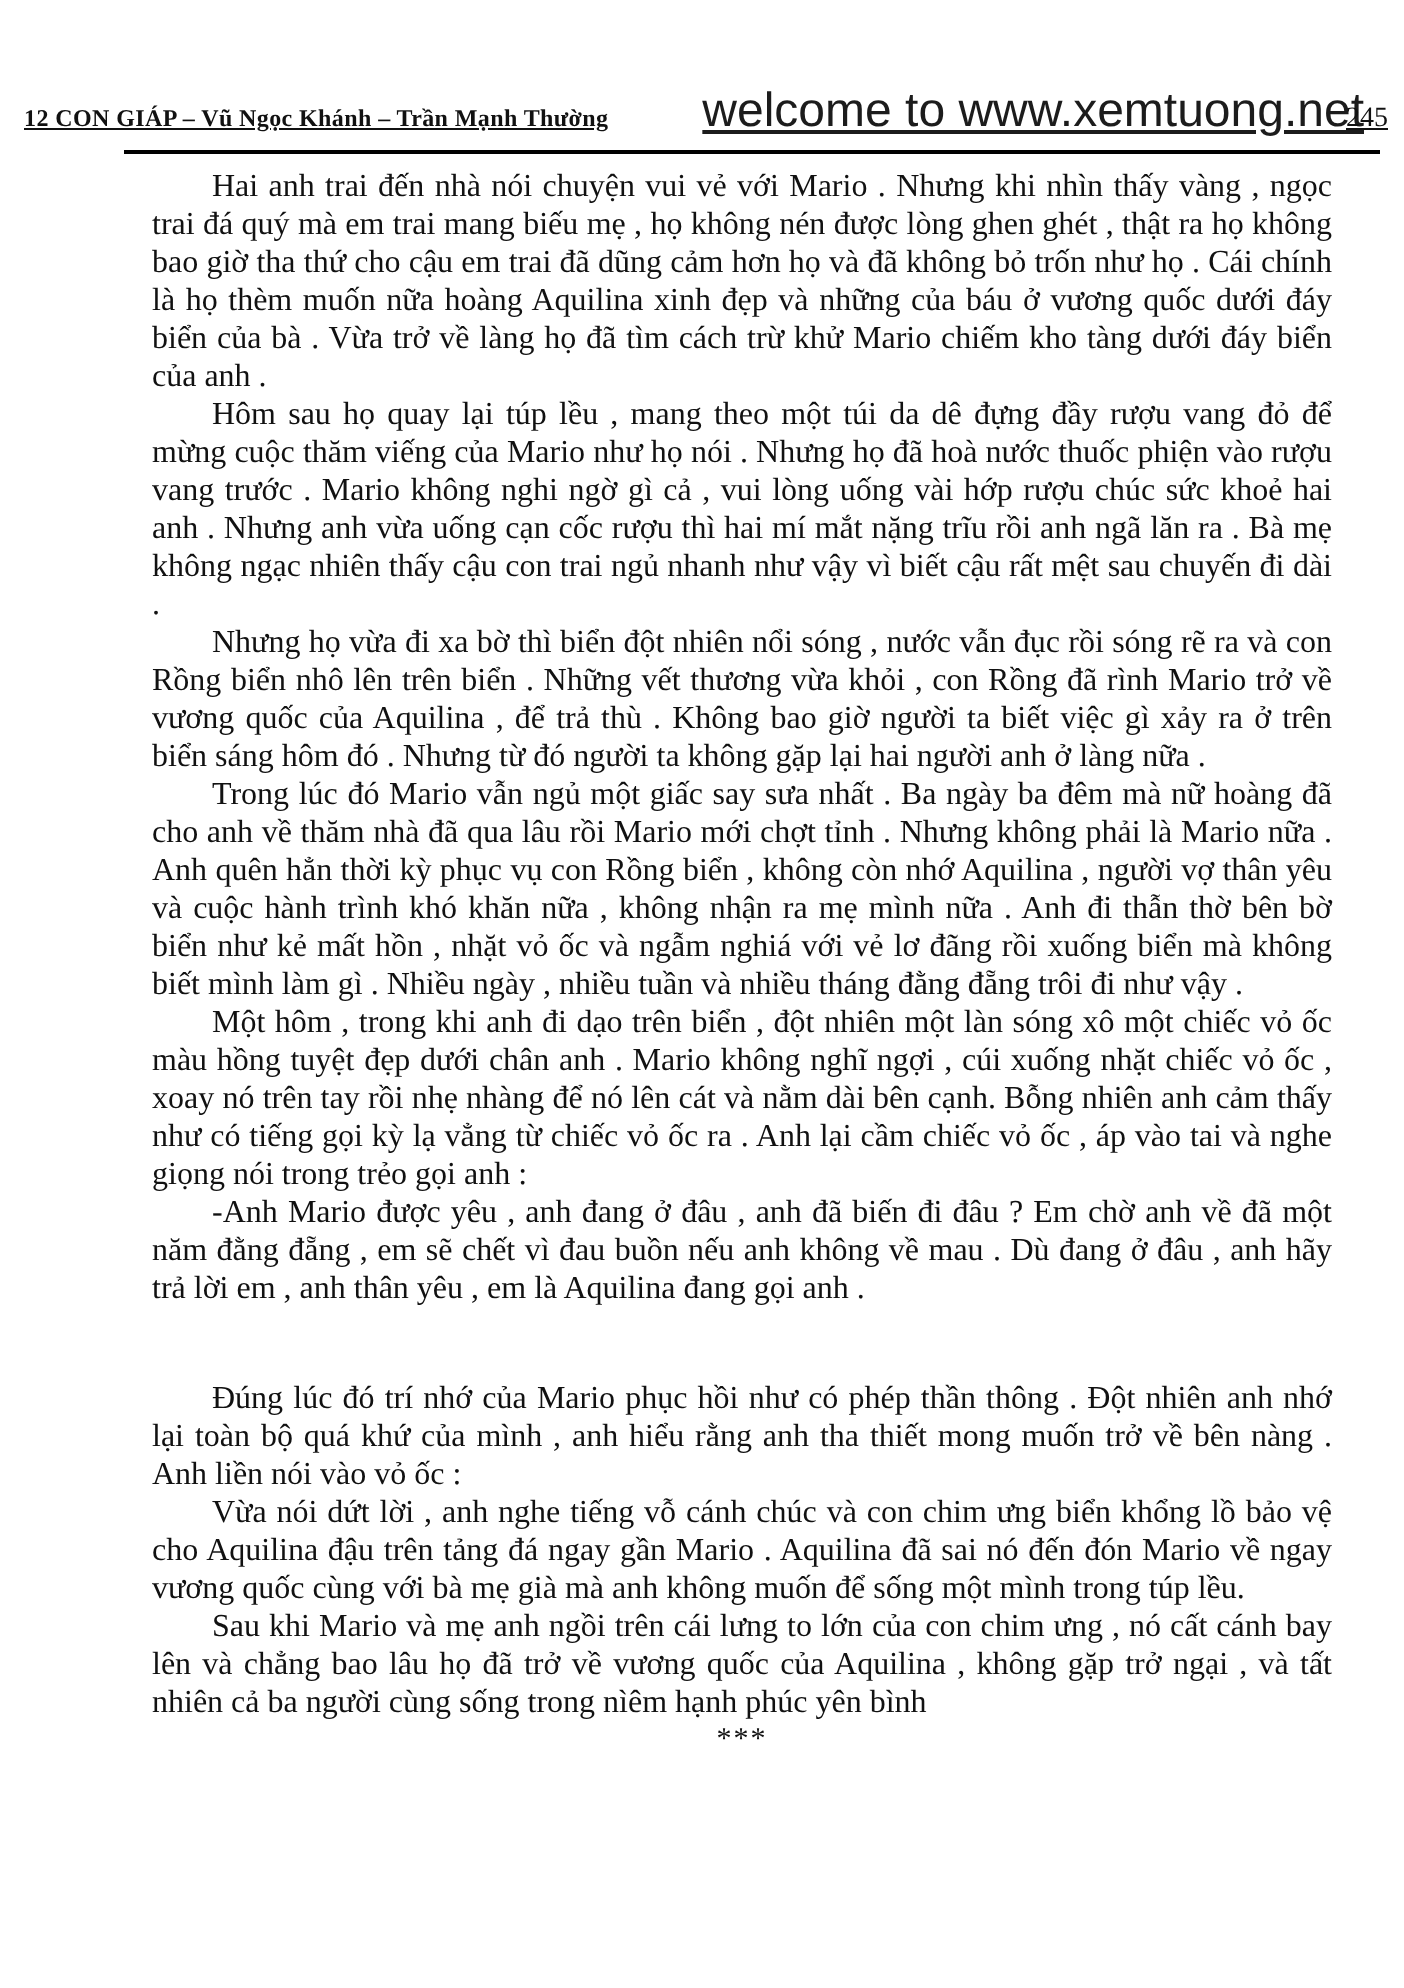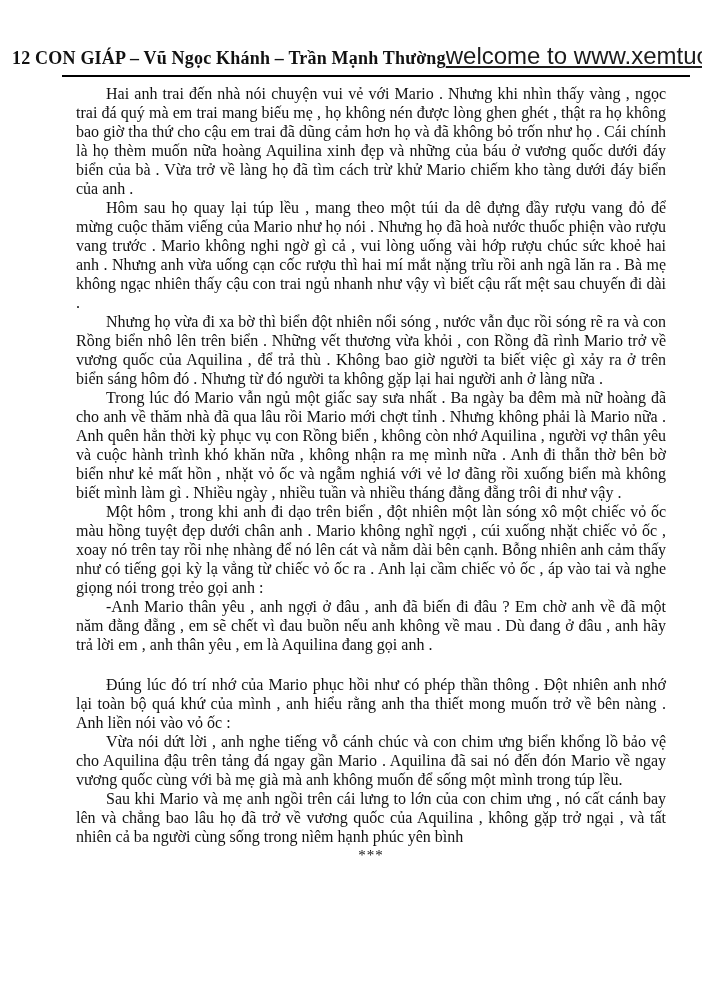--- a/index.html
+++ b/index.html
@@ -16,22 +16,23 @@
   .header {
     display: flex;
     align-items: baseline;
     padding: 42px 8px 0 12px;
     white-space: nowrap;
   }
   .book-title {
     flex: 1 1 auto;
     font-family: "Liberation Serif", serif;
     font-weight: bold;
-    font-size: 18px;
+    font-size: 12px;
     letter-spacing: 0.2px;
+    text-decoration: underline;
   }
   .site-link {
     font-family: "Liberation Sans", sans-serif;
     font-size: 24px;
     color: #1c1c1c;
     text-decoration: underline;
     cursor: pointer;
   }
   .page-number {
     font-family: "Liberation Serif", serif;
@@ -45,21 +46,21 @@
   }
   .content {
     margin: 7px 36px 0 76px; 
     font-family: "Liberation Serif", serif;
     font-size: 16px;
     line-height: 19px;
     text-align: justify;
   }
   .content p { margin: 0; }
   .content p.indent { text-indent: 30px; }
-  .content p.gap { margin-top: 21px; }
+  .content p.gap { margin-top: 36px; }
   .separator {
     text-align: center;
     font-family: "Liberation Serif", serif;
     font-size: 15px;
     letter-spacing: 1px;
   }
 </style>
 </head>
 <body>
 
@@ -72,20 +73,20 @@
   </div>
 
   <div class="rule"></div>
 
   <div class="content">
     <p class="indent">Hai anh trai đến nhà nói chuyện vui vẻ với Mario . Nhưng khi nhìn thấy vàng , ngọc trai đá quý mà em trai mang biếu mẹ , họ không nén được lòng ghen ghét , thật ra họ không bao giờ tha thứ cho cậu em trai đã dũng cảm hơn họ và đã không bỏ trốn như họ . Cái chính là họ thèm muốn nữa hoàng Aquilina xinh đẹp và những của báu ở vương quốc dưới đáy biển của bà . Vừa trở về làng họ đã tìm cách trừ khử Mario chiếm kho tàng dưới đáy biển của anh .</p>
     <p class="indent">Hôm sau họ quay lại túp lều , mang theo một túi da dê đựng đầy rượu vang đỏ để mừng cuộc thăm viếng của Mario như họ nói . Nhưng họ đã hoà nước thuốc phiện vào rượu vang trước . Mario không nghi ngờ gì cả , vui lòng uống vài hớp rượu chúc sức khoẻ hai anh . Nhưng anh vừa uống cạn cốc rượu thì hai mí mắt nặng trĩu rồi anh ngã lăn ra . Bà mẹ không ngạc nhiên thấy cậu con trai ngủ nhanh như vậy vì biết cậu rất mệt sau chuyến đi dài .</p>
     <p class="indent">Nhưng họ vừa đi xa bờ thì biển đột nhiên nổi sóng , nước vẫn đục rồi sóng rẽ ra và con Rồng biển nhô lên trên biển . Những vết thương vừa khỏi , con Rồng đã rình Mario trở về vương quốc của Aquilina , để trả thù . Không bao giờ người ta biết việc gì xảy ra ở trên biển sáng hôm đó . Nhưng từ đó người ta không gặp lại hai người anh ở làng nữa .</p>
     <p class="indent">Trong lúc đó Mario vẫn ngủ một giấc say sưa nhất . Ba ngày ba đêm mà nữ hoàng đã cho anh về thăm nhà đã qua lâu rồi Mario mới chợt tỉnh . Nhưng không phải là Mario nữa . Anh quên hẳn thời kỳ phục vụ con Rồng biển , không còn nhớ Aquilina , người vợ thân yêu và cuộc hành trình khó khăn nữa , không nhận ra mẹ mình nữa . Anh đi thẫn thờ bên bờ biển như kẻ mất hồn , nhặt vỏ ốc và ngẫm nghiá với vẻ lơ đãng rồi xuống biển  mà không biết mình làm gì . Nhiều ngày , nhiều tuần và nhiều tháng đằng đẵng trôi đi như vậy .</p>
     <p class="indent">Một hôm , trong khi anh đi dạo trên biển , đột nhiên một làn sóng xô một chiếc vỏ ốc màu hồng tuyệt đẹp dưới chân anh . Mario không nghĩ ngợi , cúi xuống nhặt chiếc vỏ ốc , xoay nó trên tay rồi nhẹ nhàng để nó lên cát và nằm dài bên cạnh. Bỗng nhiên anh cảm thấy như có tiếng gọi kỳ lạ vẳng từ chiếc vỏ ốc ra . Anh lại cầm chiếc vỏ ốc , áp vào tai và nghe giọng nói trong trẻo gọi anh :</p>
-    <p class="indent">-Anh Mario thân yêu , anh ngợi ở đâu , anh đã biến đi đâu ? Em  chờ anh về đã một năm đằng đẵng , em sẽ chết vì đau buồn nếu anh không về mau . Dù đang ở đâu , anh hãy trả lời em , anh thân yêu , em là Aquilina đang gọi anh .</p>
+    <p class="indent">-Anh Mario được yêu , anh đang ở đâu , anh đã biến đi đâu ? Em  chờ anh về đã một năm đằng đẵng , em sẽ chết vì đau buồn nếu anh không về mau . Dù đang ở đâu , anh hãy trả lời em , anh thân yêu , em là Aquilina đang gọi anh .</p>
     <p class="indent gap">Đúng lúc đó trí nhớ của Mario phục hồi như có phép thần thông . Đột nhiên anh nhớ lại toàn bộ quá khứ của mình , anh hiểu rằng anh tha thiết mong muốn trở về bên nàng . Anh liền nói vào vỏ ốc :</p>
     <p class="indent">Vừa nói dứt lời , anh nghe tiếng vỗ cánh chúc và con chim ưng biển khổng lồ bảo vệ cho Aquilina đậu trên tảng đá ngay gần Mario . Aquilina đã sai nó đến đón Mario về ngay vương quốc cùng với bà mẹ già mà anh không muốn để sống một mình trong túp  lều.</p>
     <p class="indent">Sau khi Mario và mẹ anh ngồi trên cái lưng to lớn của con chim ưng , nó cất cánh bay lên và chẳng bao lâu họ đã trở về vương quốc của Aquilina , không gặp trở ngại , và tất nhiên cả ba người cùng sống trong nìêm hạnh phúc yên bình</p>
     <div class="separator">***</div>
   </div>
 
 </div>
 
 </body></html>

